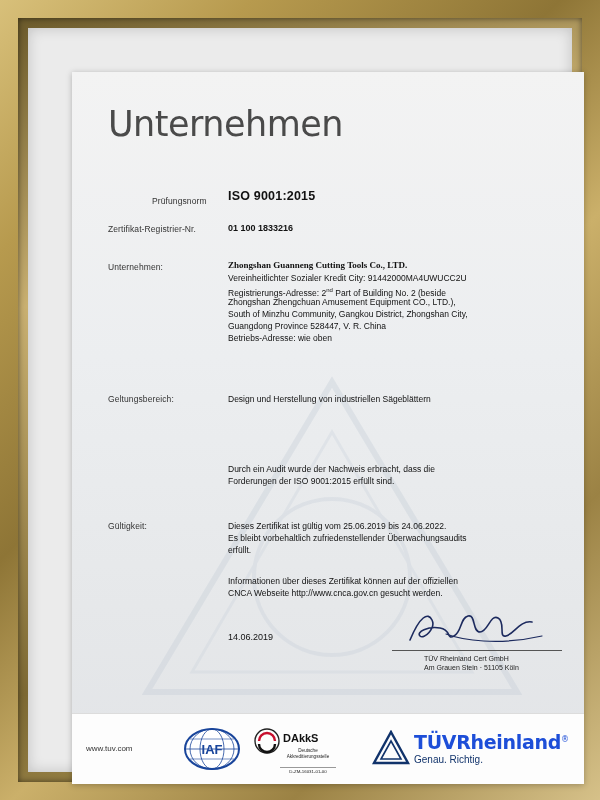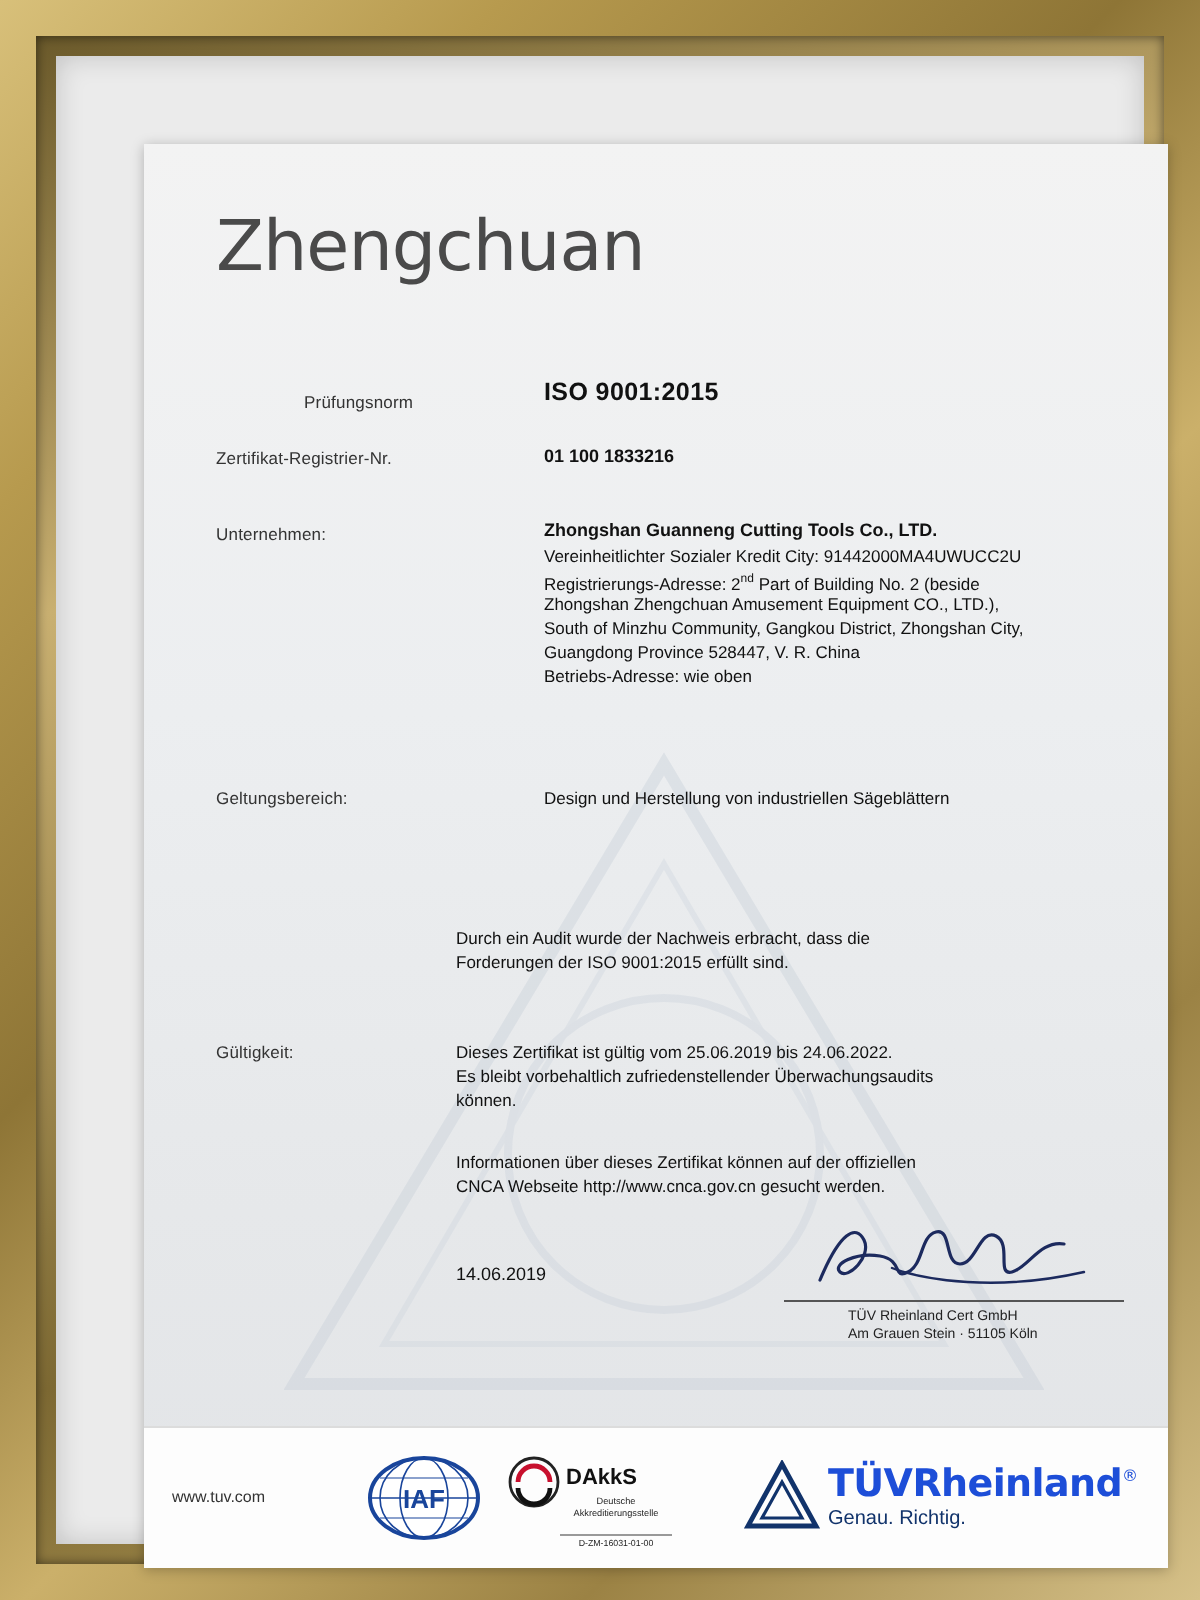--- a/index.html
+++ b/index.html
@@ -78,21 +78,20 @@
     font-size: 8.5px;
     color: #333;
     letter-spacing: 0.1px;
   }
   .row-value {
     position: absolute;
     left: 156px;
     font-size: 8.5px;
     color: #111;
     line-height: 11.5px;
-    margin-left: 44px;
   }
   .bold-big {
     font-size: 12.5px;
     font-weight: bold;
     color: #111;
     letter-spacing: 0.2px;
   }
   .bold-sm {
     font-size: 9px;
     font-weight: bold;
@@ -216,47 +215,47 @@
     <div class="paper">
 
       <svg class="watermark" viewBox="0 0 380 330">
         <polygon points="190,10 375,320 5,320" fill="none" stroke="#c3ccd6" stroke-width="6"></polygon>
         <polygon points="190,60 330,300 50,300" fill="none" stroke="#ccd4dd" stroke-width="3"></polygon>
         <circle cx="190" cy="205" r="78" fill="none" stroke="#c8d0da" stroke-width="4"></circle>
       </svg>
 
       <div class="content">
 
-        <div class="title">Zhengchuan</div>
+        <div class="title">Unternehmen</div>
 
         <div class="row-label" style="top:124px;padding-left:44px;">Prüfungsnorm</div>
         <div class="row-value bold-big" style="top:119px;">ISO 9001:2015</div>
 
         <div class="row-label" style="top:152px;">Zertifikat-Registrier-Nr.</div>
         <div class="row-value bold-sm" style="top:151px;">01 100 1833216</div>
 
         <div class="row-label" style="top:190px;">Unternehmen:</div>
-        <div class="row-value bold-sm" style="top:188px;">Zhongshan Guanneng Cutting Tools Co., LTD.</div>
+        <div class="row-value bold-sm" style="top:188px;font-family:Liberation Serif, serif;">Zhongshan Guanneng Cutting Tools Co., LTD.</div>
         <div class="row-value" style="top:201px;">Vereinheitlichter Sozialer Kredit City: 91442000MA4UWUCC2U</div>
         <div class="row-value" style="top:213px;"><span>Registrierungs-Adresse: 2<span class="sup">nd</span> Part of Building No. 2 (beside</span></div>
         <div class="row-value" style="top:225px;">Zhongshan Zhengchuan Amusement Equipment CO., LTD.),</div>
         <div class="row-value" style="top:237px;">South of Minzhu Community, Gangkou District, Zhongshan City,</div>
         <div class="row-value" style="top:249px;">Guangdong Province 528447, V. R. China</div>
         <div class="row-value" style="top:261px;">Betriebs-Adresse: wie oben</div>
 
         <div class="row-label" style="top:322px;">Geltungsbereich:</div>
         <div class="row-value" style="top:322px;">Design und Herstellung von industriellen Sägeblättern</div>
 
         <div class="para" style="top:391px;">Durch ein Audit wurde der Nachweis erbracht, dass die</div>
         <div class="para" style="top:403px;">Forderungen der ISO 9001:2015 erfüllt sind.</div>
 
         <div class="row-label" style="top:449px;">Gültigkeit:</div>
         <div class="para" style="top:448px;">Dieses Zertifikat ist gültig vom 25.06.2019 bis 24.06.2022.</div>
         <div class="para" style="top:460px;">Es bleibt vorbehaltlich zufriedenstellender Überwachungsaudits</div>
-        <div class="para" style="top:472px;">können.</div>
+        <div class="para" style="top:472px;">erfüllt.</div>
 
         <div class="para" style="top:503px;">Informationen über dieses Zertifikat können auf der offiziellen</div>
         <div class="para" style="top:515px;">CNCA Webseite http://www.cnca.gov.cn gesucht werden.</div>
 
         <div class="date-line">14.06.2019</div>
 
         <svg class="sig" viewBox="0 0 150 46">
           <path d="M8,34 C18,10 26,6 30,14 C34,22 22,34 18,30 C14,26 26,20 38,22 C50,24 44,34 52,30 C60,26 58,12 66,10 C74,8 70,26 78,26 C86,26 88,8 96,12 C104,16 96,32 104,30 C112,28 118,14 130,16" fill="none" stroke="#1c2a5e" stroke-width="1.6" stroke-linecap="round"></path>
           <path d="M44,28 C60,34 96,40 140,30" fill="none" stroke="#1c2a5e" stroke-width="1.2" stroke-linecap="round"></path>
         </svg>

